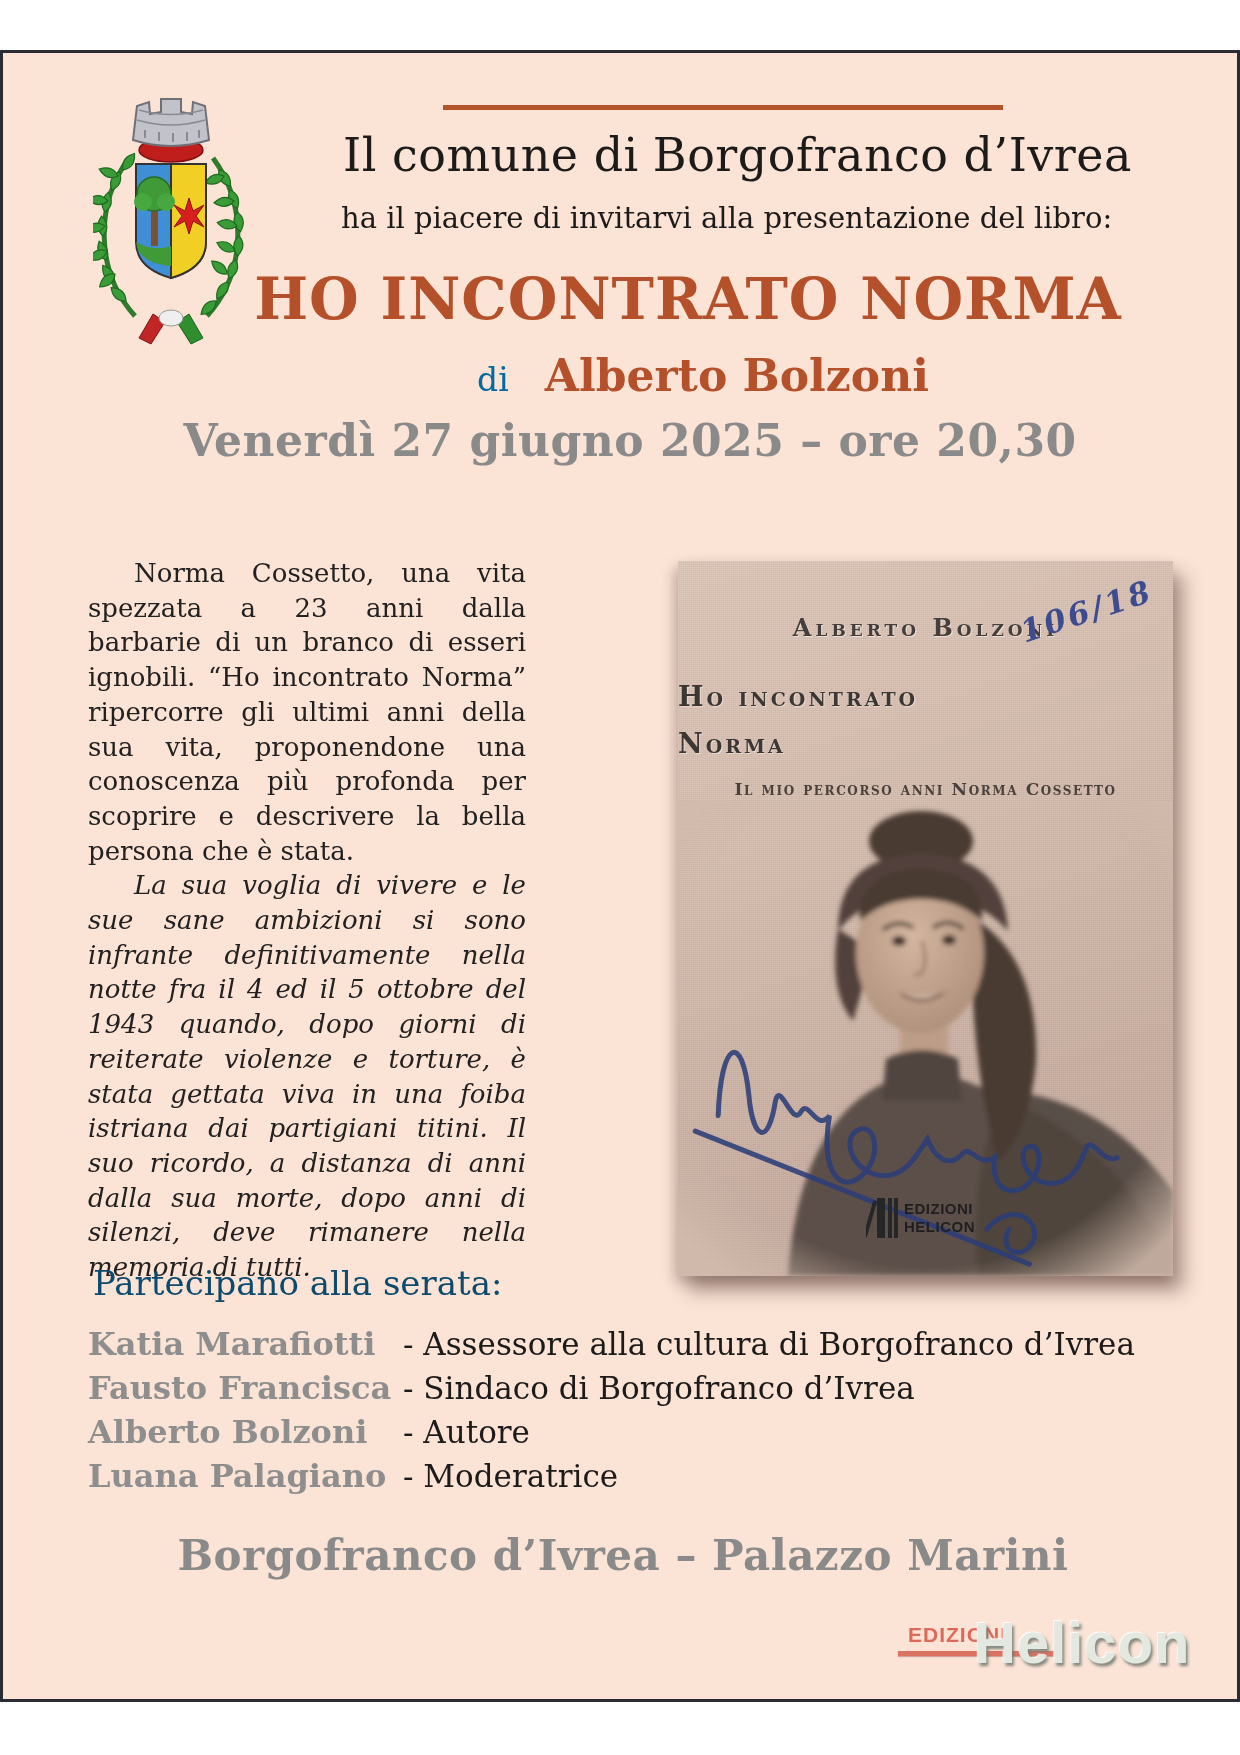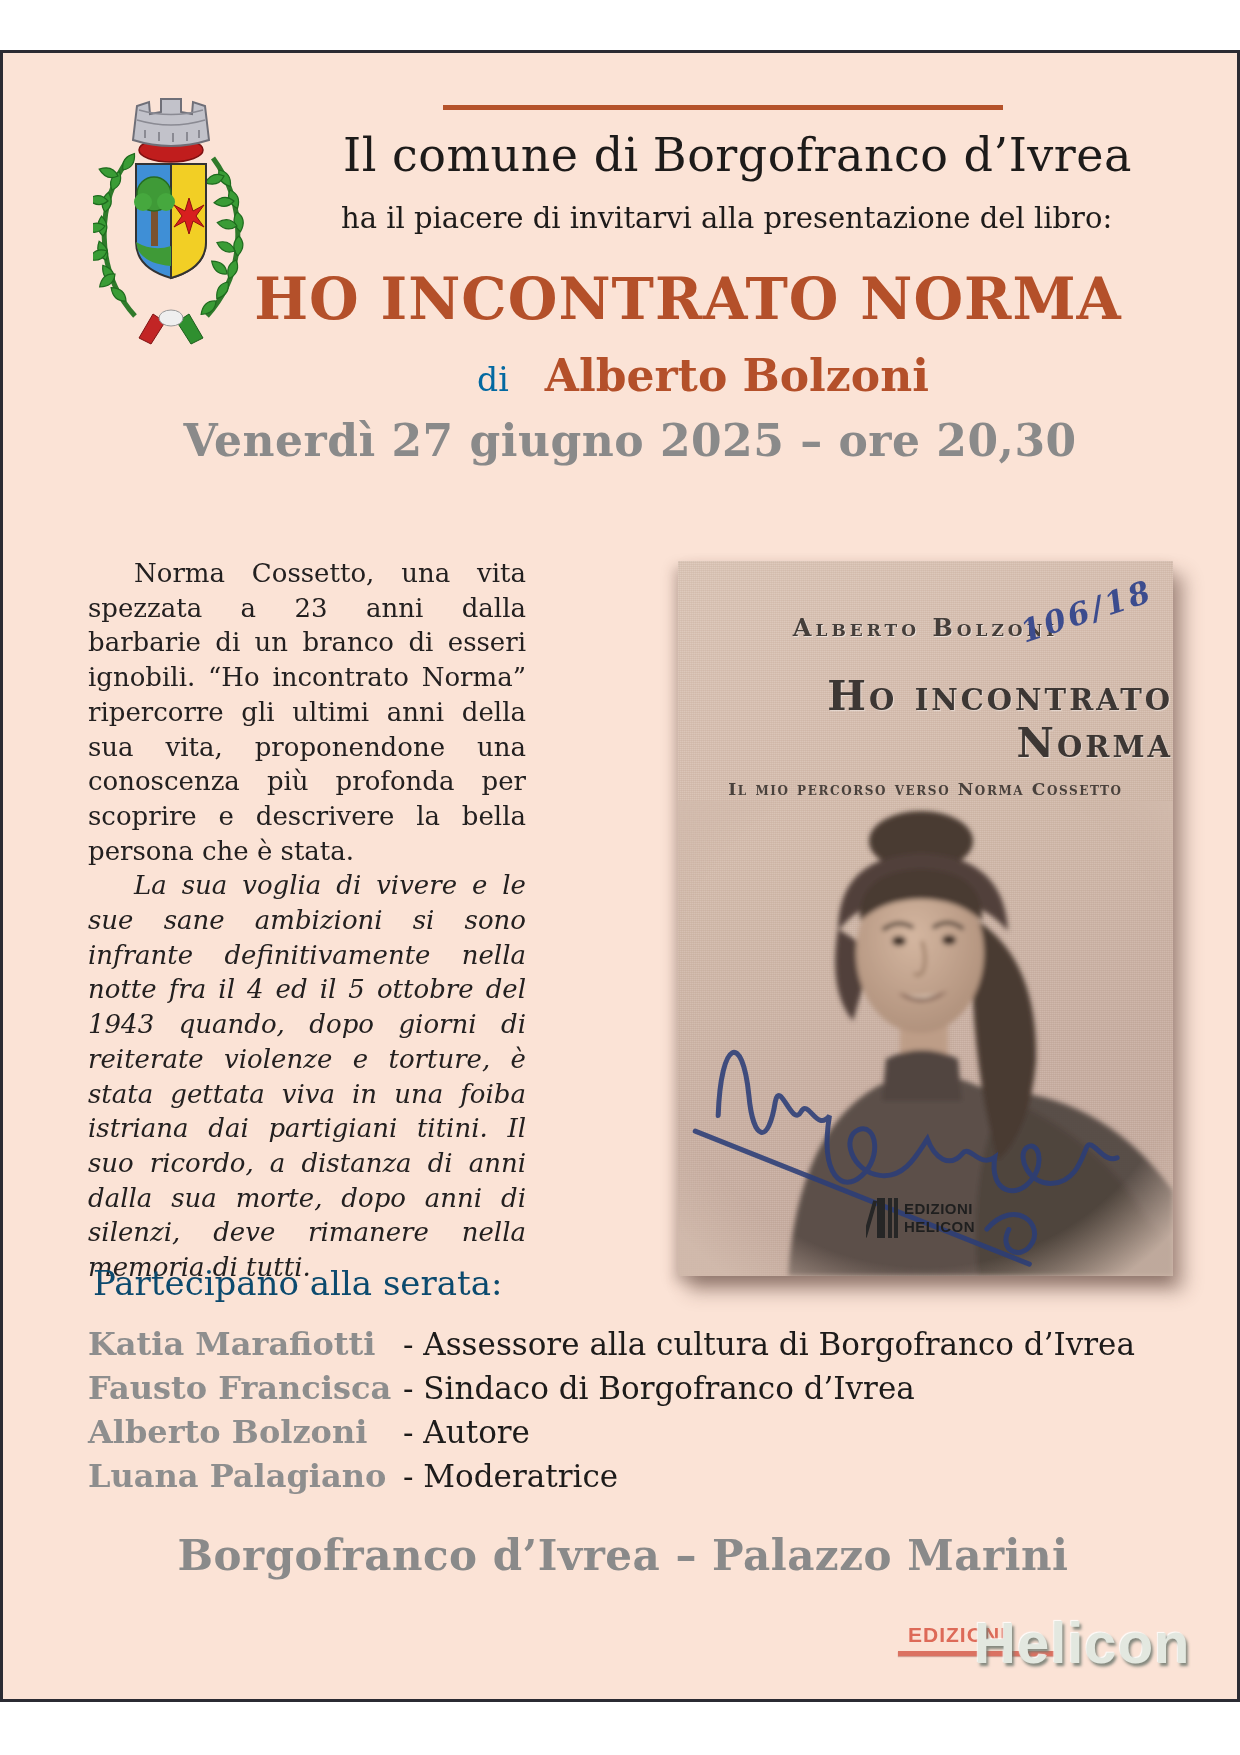--- a/index.html
+++ b/index.html
@@ -41,22 +41,22 @@
   .cover .texture{
     position:absolute;inset:0;
     background:repeating-linear-gradient(0deg,rgba(255,255,255,.05) 0 1px,rgba(120,90,70,.05) 1px 2px),
                repeating-linear-gradient(90deg,rgba(255,255,255,.04) 0 1px,rgba(120,90,70,.04) 1px 2px);
   }
   .cover-author{position:absolute;left:0;top:52px;width:100%;text-align:center;
     font-variant:small-caps;font-size:24px;letter-spacing:4px;color:#453e3a;font-weight:600;
     text-shadow:1px 1px 0 rgba(255,255,255,.5);}
   .cover-number{position:absolute;right:18px;top:32px;font-size:31px;color:#3c4c8e;
     font-style:italic;transform:rotate(-18deg);letter-spacing:3px;font-weight:600;}
-  .cover-title{position:absolute;left:0;top:112px;width:100%;text-align:right;
-    font-variant:small-caps;font-size:41px;line-height:47px;letter-spacing:3px;color:#3d3734;font-weight:600;
+  .cover-title{position:absolute;left:0;top:112px;width:100%;text-align:left;
+    font-variant:small-caps;font-size:27px;line-height:47px;letter-spacing:3px;color:#3d3734;font-weight:600;
     text-shadow:1px 1px 1px rgba(255,255,255,.45);}
   .cover-subtitle{position:absolute;left:0;top:218px;width:100%;text-align:center;
     font-variant:small-caps;font-size:17px;letter-spacing:1.6px;color:#49413c;font-weight:600;}
   .portrait{position:absolute;left:0;bottom:0;width:495px;height:475px;}
   .signature{position:absolute;left:0;top:372px;width:495px;height:345px;transform:rotate(-4deg);}
   .pub-logo{position:absolute;left:188px;top:635px;display:flex;align-items:center;gap:4px;}
   .pub-logo .glyph{width:34px;height:44px;}
   .pub-text{display:flex;flex-direction:column;justify-content:center;}
   .pub-text span{font-family:"Liberation Sans","DejaVu Sans",sans-serif;font-size:15px;line-height:18px;
     color:#1f1f1f;letter-spacing:.5px;font-weight:600;}
@@ -221,21 +221,21 @@
         <path d="M300 300 C330 270 360 300 342 320 C330 333 310 322 322 302"></path>
       </g>
     </svg>
 
     <div class="cover-author">Alberto Bolzoni</div>
     <div class="cover-number">106/18</div>
     <div class="cover-title">
       <div>Ho incontrato</div>
       <div>Norma</div>
     </div>
-    <div class="cover-subtitle">Il mio percorso verso Norma Cossetto</div>
+    <div class="cover-subtitle">Il mio percorso anni Norma Cossetto</div>
 
     <div class="pub-logo">
       <svg class="glyph" viewBox="0 0 34 44">
         <rect x="2" y="4" width="4" height="38" transform="rotate(16 4 23)" fill="#262626"></rect>
         <rect x="11" y="2" width="8" height="40" fill="#262626"></rect>
         <rect x="22" y="2" width="4" height="40" fill="#262626"></rect>
         <rect x="28" y="2" width="4" height="40" fill="#262626"></rect>
       </svg>
       <div class="pub-text">
         <span>EDIZIONI</span>

